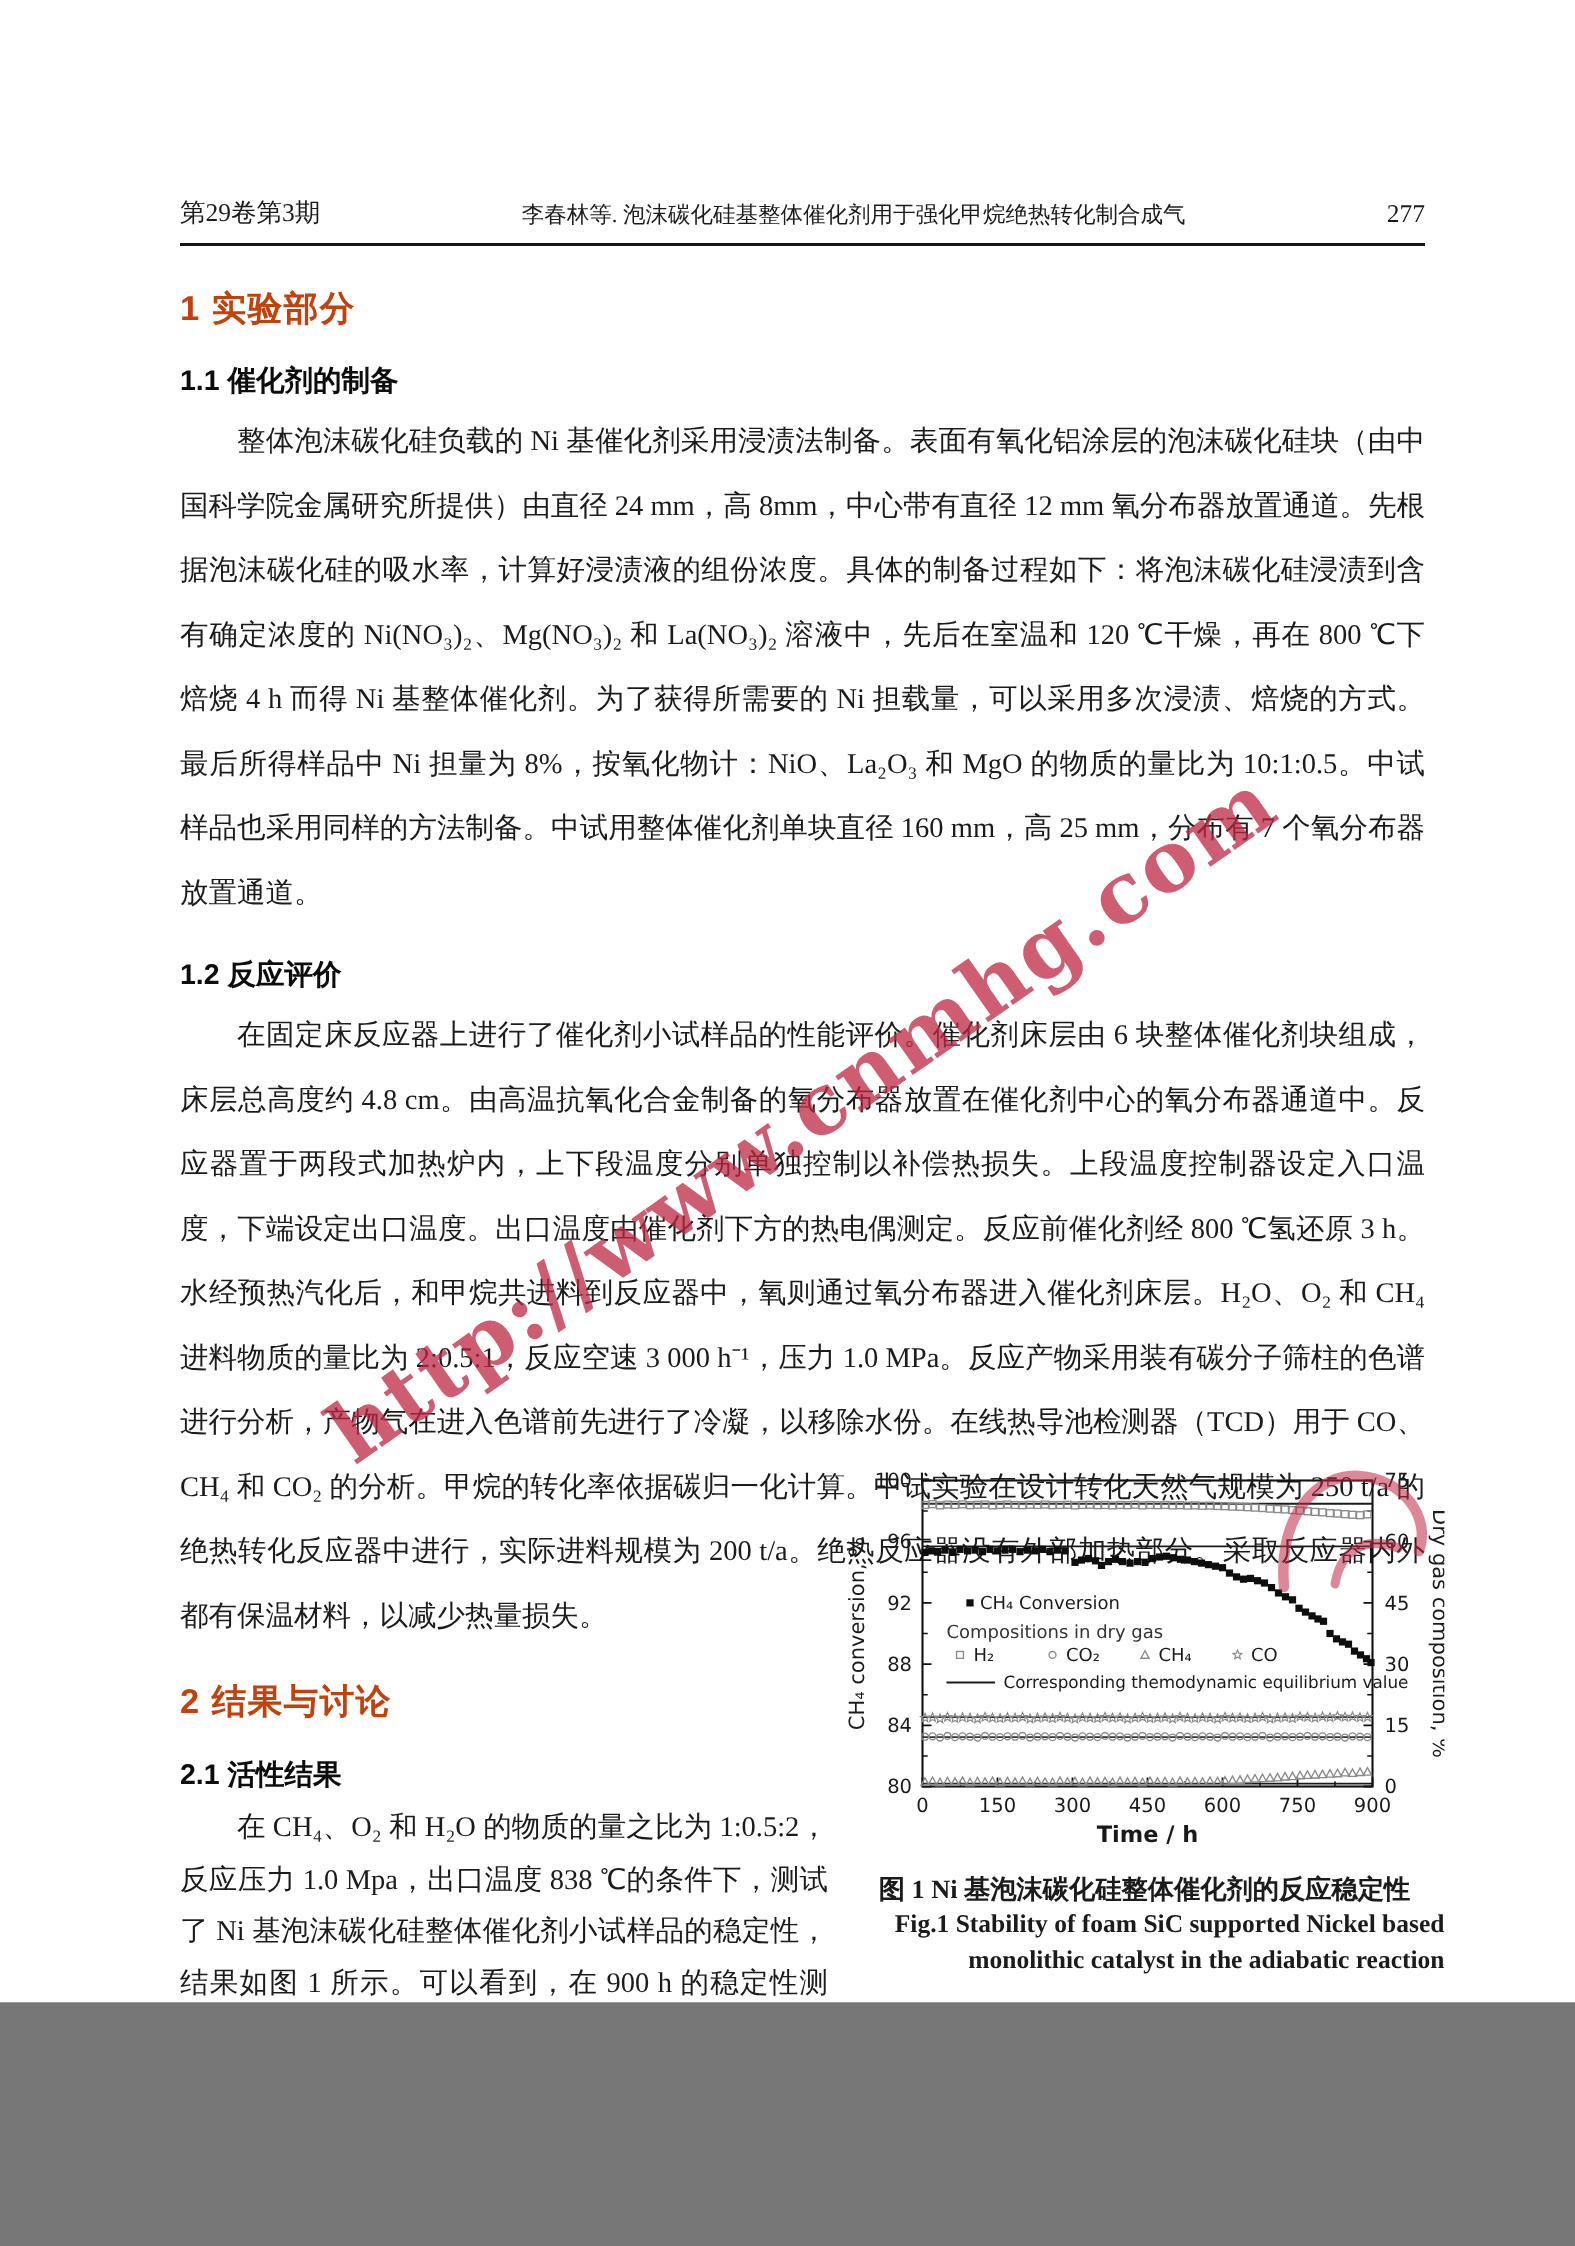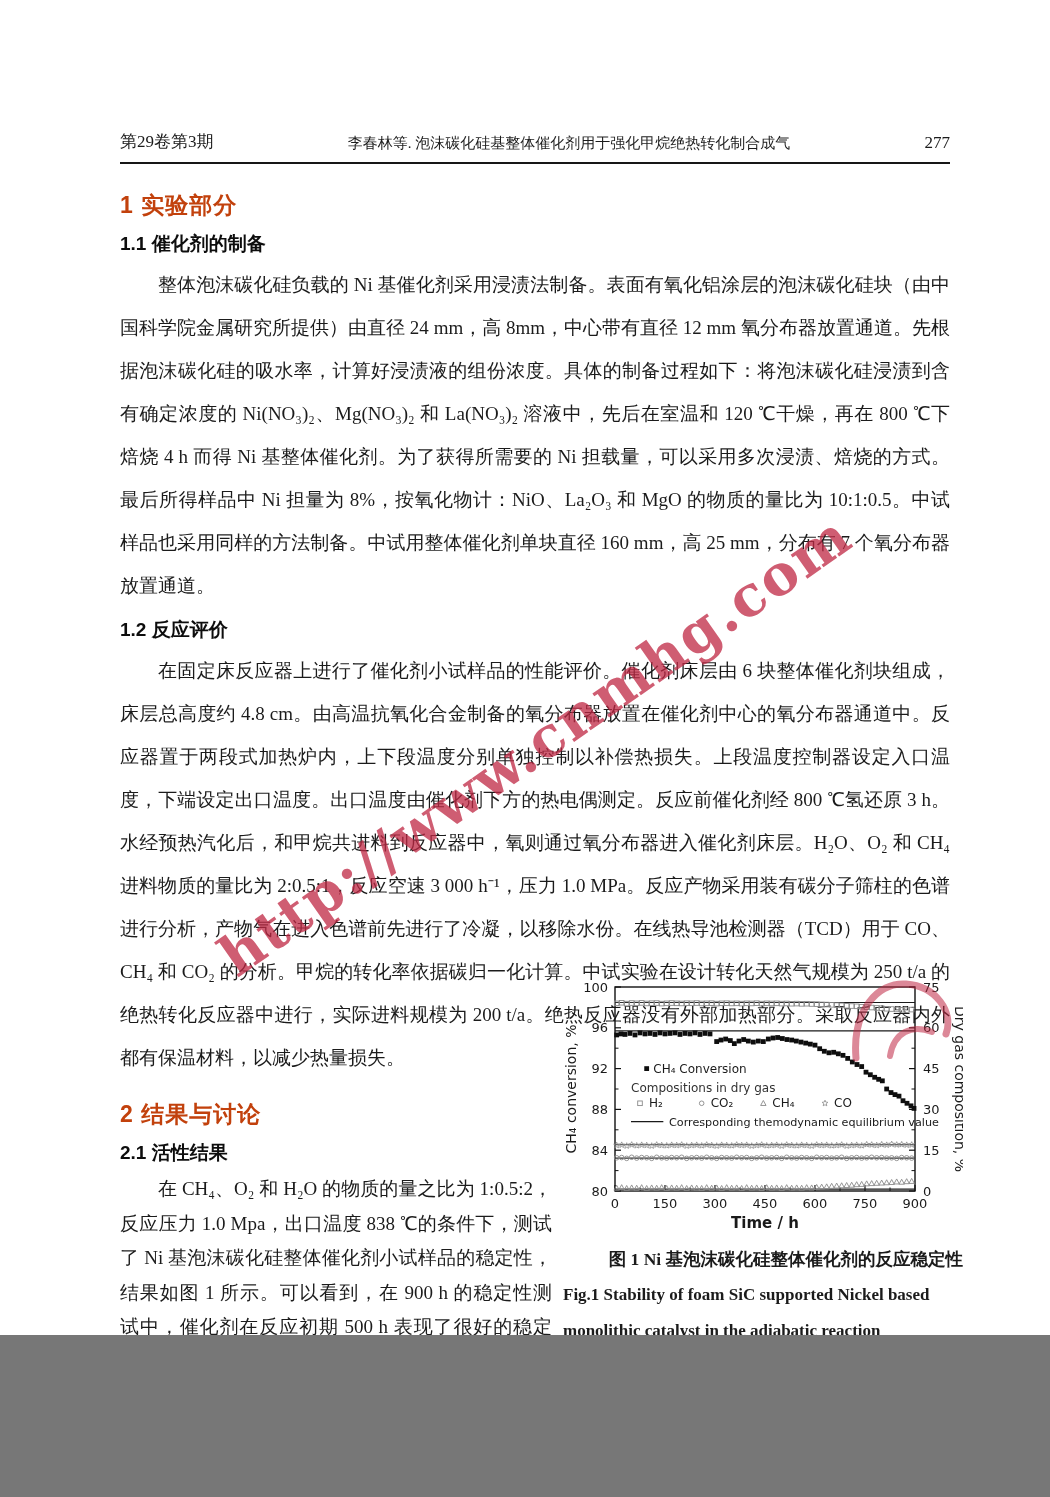--- a/index.html
+++ b/index.html
@@ -16,33 +16,33 @@
   }
   .header .mid { font-size:15px; }
   
   .content { position:absolute; left:120px; top:170px; width:830px; }
   h1.sec {
     font-family:"Liberation Sans", sans-serif; font-weight:bold;
     font-size:23px; color:#c2410c; margin:20px 0 10px 0; letter-spacing:1px;
   }
   h2.subsec {
     font-family:"Liberation Sans", sans-serif; font-weight:bold;
-    font-size:19px; color:#0d0d0d; margin:10px 0 6px 0;
+    font-size:19px; color:#0d0d0d; margin:20px 0 6px 0;
   }
   p.body {
     font-size:19px; line-height:43px; text-align:justify; text-indent:2em;
   }
   p.colbody {
     width:432px; font-size:19px; line-height:34.5px; text-align:justify; text-indent:2em;
   }
   
   .figure { position:absolute; left:563px; top:973px; width:400px; z-index:1; }
   .figure svg { display:block; }
-  .cap-cn { text-align:right; font-size:17.5px; font-weight:600; margin-top:10px; }
-  .cap-en { text-align:left; font-size:17px; font-weight:600; line-height:24px;margin-top:12px; }
+  .cap-cn { text-align:center; font-size:17.5px; font-weight:600; margin-top:10px; }
+  .cap-en { text-align:right; font-size:17px; font-weight:600; line-height:24px; }
   
   .watermark {
     position:absolute; left:150px; top:712px; width:770px; text-align:center;
     font-family:"DejaVu Serif", serif; font-weight:bold;
     font-size:56px; letter-spacing:2px; color:#c02844; opacity:0.75;
     transform:rotate(-35deg); pointer-events:none; z-index:5;
   }
   .wm-arc { position:absolute; left:846px; top:966px; z-index:5; opacity:0.55; pointer-events:none; }
   
   .logo {

